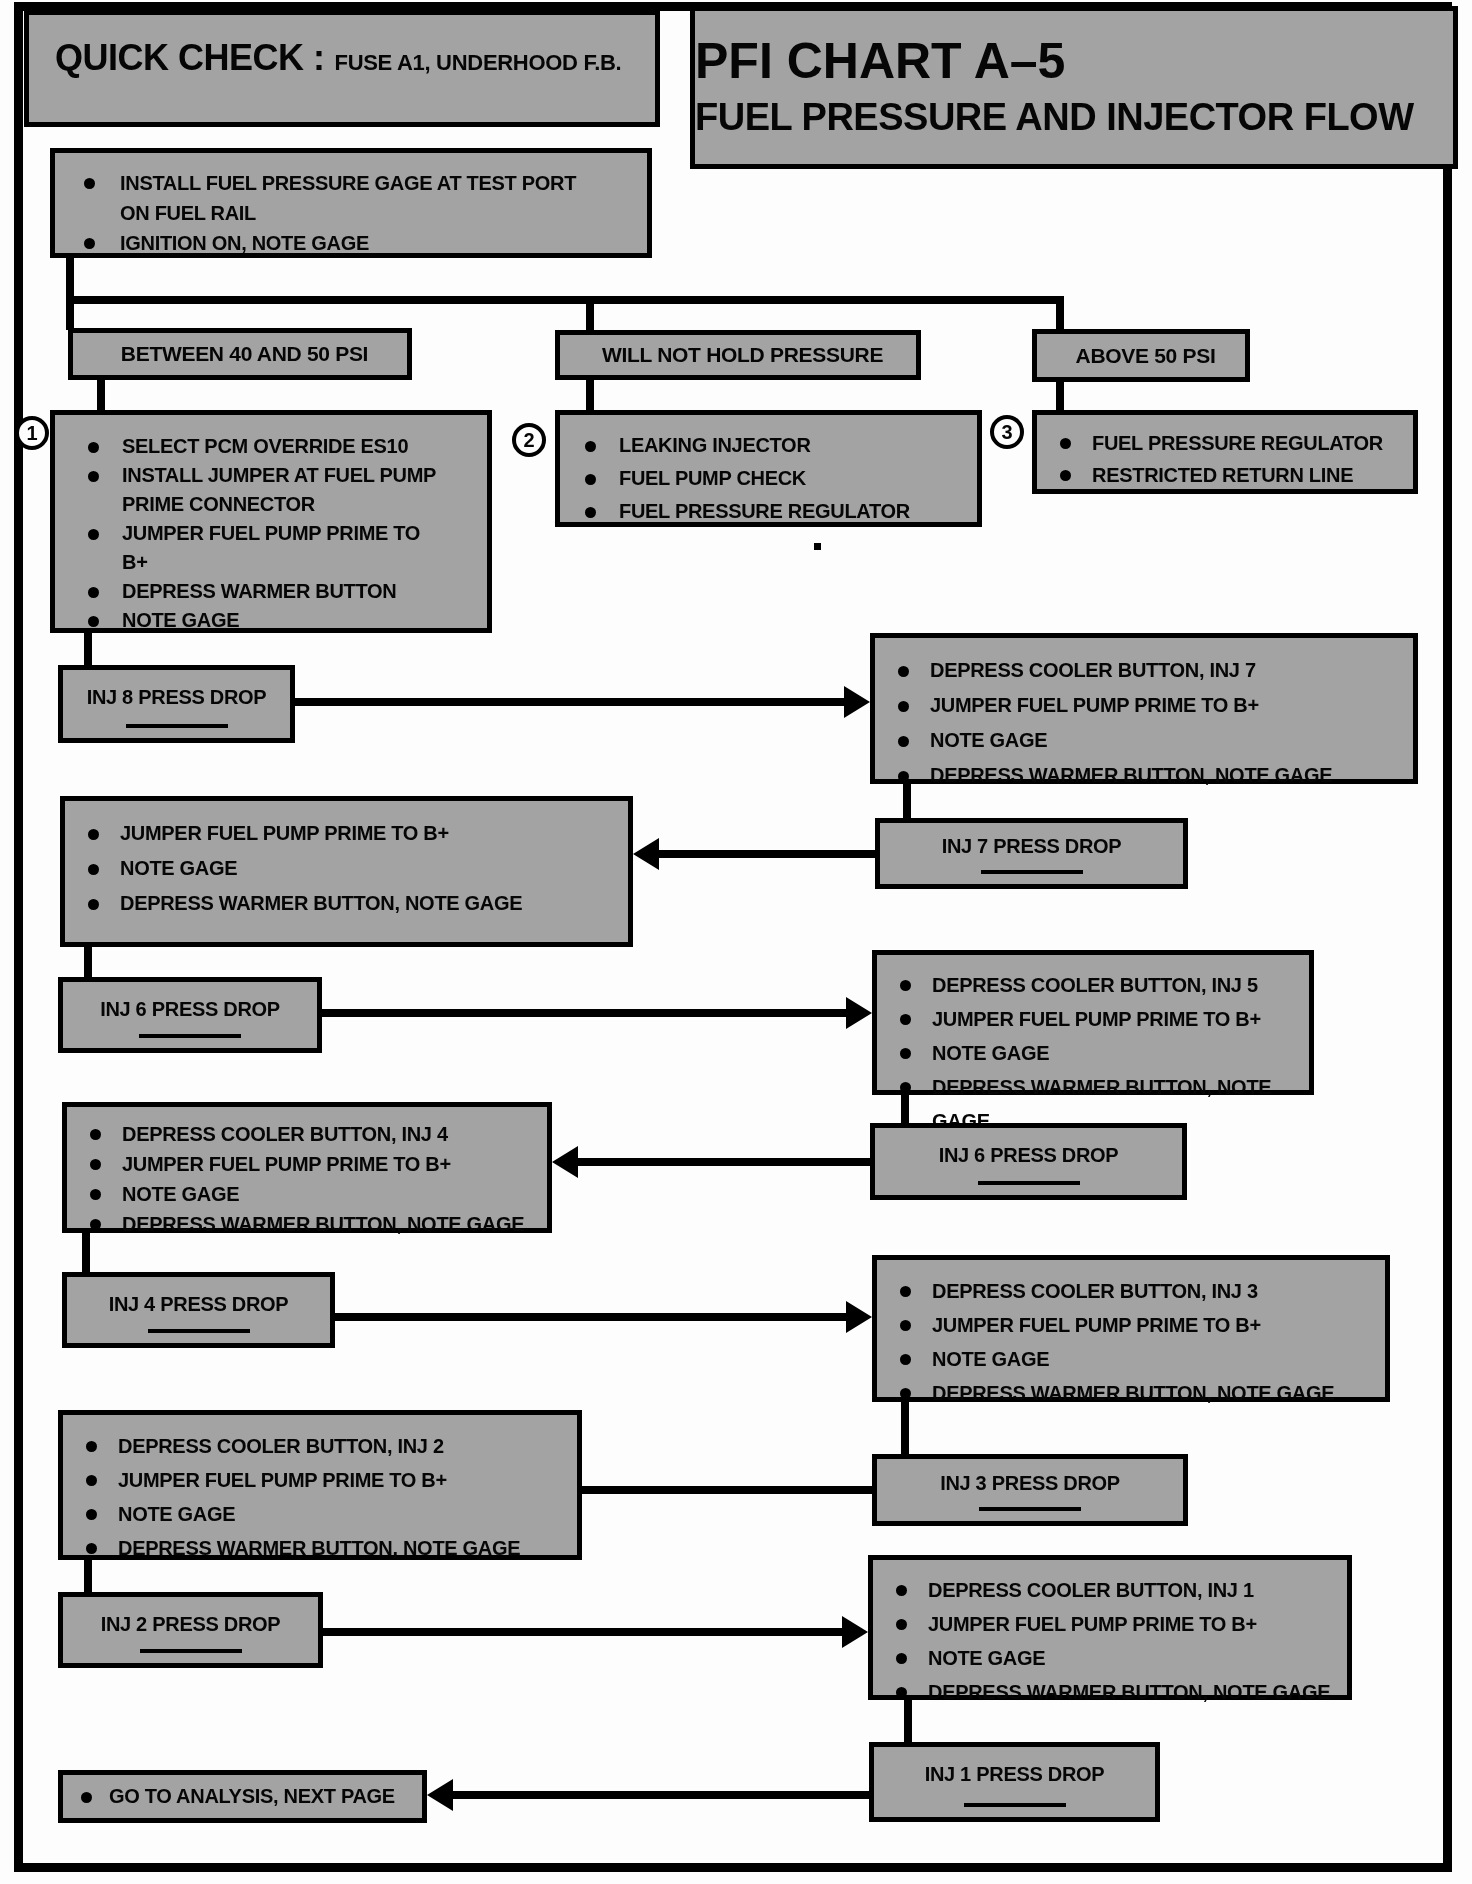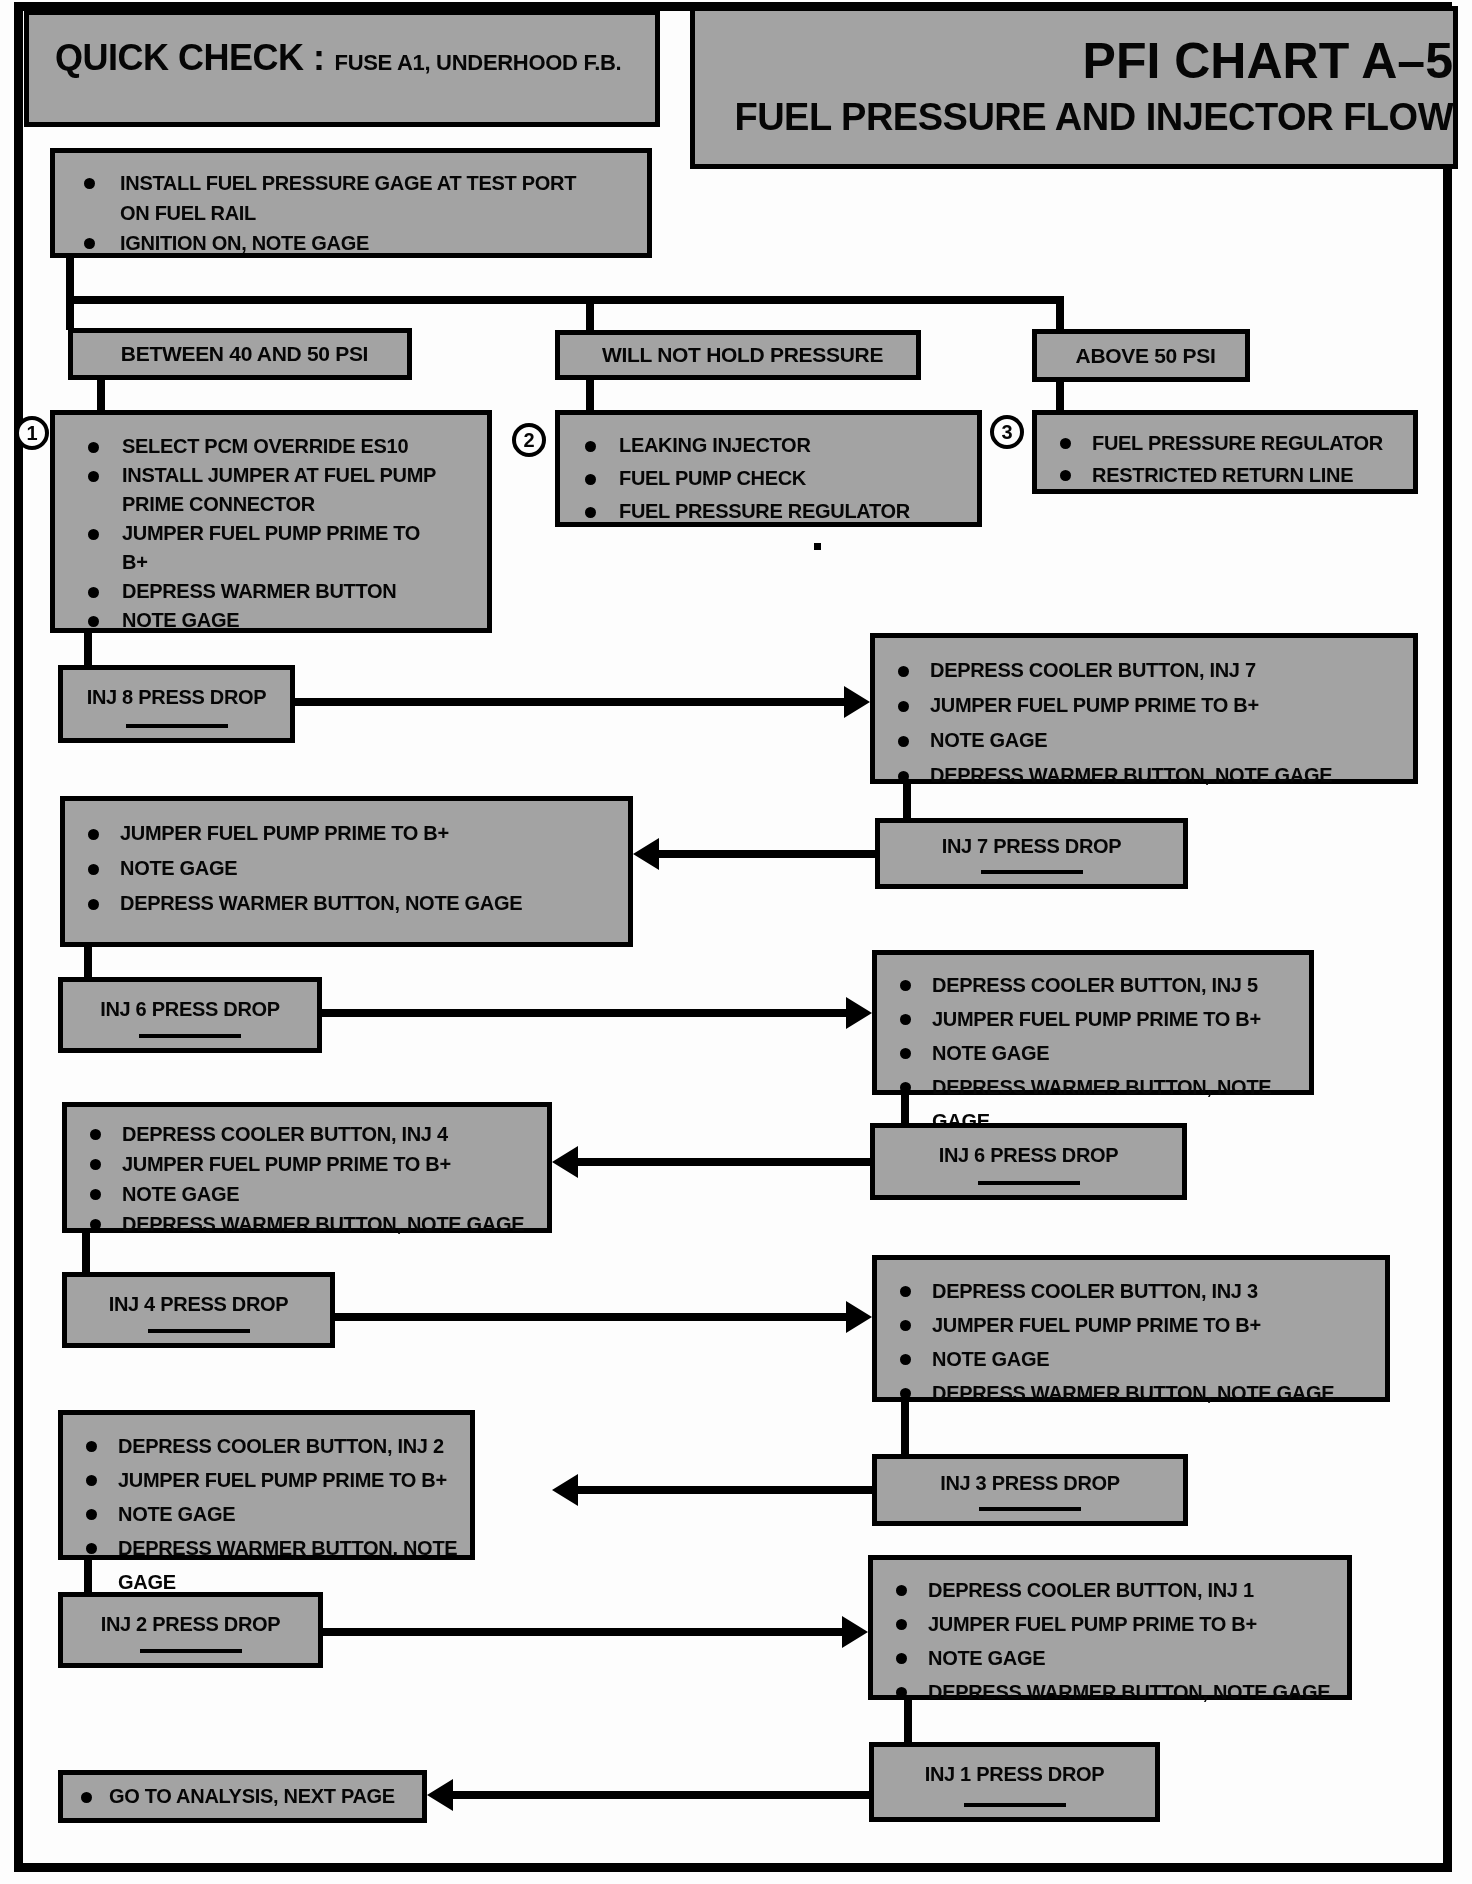--- a/index.html
+++ b/index.html
@@ -22,21 +22,21 @@
   .arr-r{position:absolute;width:0;height:0;border-top:16px solid transparent;
          border-bottom:16px solid transparent;border-left:26px solid #000;}
   .arr-l{position:absolute;width:0;height:0;border-top:16px solid transparent;
          border-bottom:16px solid transparent;border-right:26px solid #000;}
   .circle{position:absolute;width:34px;height:34px;border:4px solid #000;border-radius:50%;
           background:#fdfdfd;display:flex;align-items:center;justify-content:center;
           font-size:20px;font-weight:700;box-sizing:border-box;}
   .qc{display:flex;align-items:baseline;padding:22px 0 0 26px;}
   .qc .qc-label{font-size:36px;font-weight:700;letter-spacing:-0.5px;}
   .qc .qc-value{font-size:22px;font-weight:700;margin-left:10px;letter-spacing:-0.3px;}
-  .title-box{text-align:right;}
+  .title-box{text-align:left;}
   .title-line1{margin-top:24px;font-size:50px;font-weight:700;line-height:52px;letter-spacing:0px;}
   .title-line2{margin-top:10px;font-size:38px;font-weight:700;line-height:40px;letter-spacing:-0.5px;}
   .goto-item{position:relative;padding-left:46px;font-size:20px;font-weight:700;letter-spacing:-0.3px;}
   .goto-item::before{content:"";position:absolute;left:18px;top:50%;margin-top:-5px;
           width:11px;height:11px;border-radius:50%;background:#000;}
   .goto-box{display:flex;align-items:center;}
   .dot{position:absolute;width:7px;height:7px;background:#000;}
 </style>
 </head>
 <body>
@@ -204,21 +204,21 @@
   </div>
   <div class="vline" style="left:901px;top:1400px;width:8px;height:56px;"></div>
 
   <div class="box press" style="left:872px;top:1454px;width:316px;height:72px;">
     <div class="press-label" style="margin-top:13px;">INJ 3 PRESS DROP</div>
     <div class="blank-line"></div>
   </div>
   <div class="hline" style="left:576px;top:1486px;width:296px;height:8px;"></div>
   <div class="arr-l" style="left:552px;top:1474px;"></div>
 
-  <div class="box steps" style="left:58px;top:1410px;width:417px;height:150px;--lh:34px;--pt:11px;">
+  <div class="box steps" style="left:58px;top:1410px;width:524px;height:150px;--lh:34px;--pt:11px;">
     <ul>
       <li>DEPRESS COOLER BUTTON, INJ 2</li>
       <li>JUMPER FUEL PUMP PRIME TO B+</li>
       <li>NOTE GAGE</li>
       <li>DEPRESS WARMER BUTTON, NOTE GAGE</li>
     </ul>
   </div>
   <div class="vline" style="left:84px;top:1558px;width:8px;height:36px;"></div>
 
   <div class="box press" style="left:58px;top:1592px;width:265px;height:76px;">

